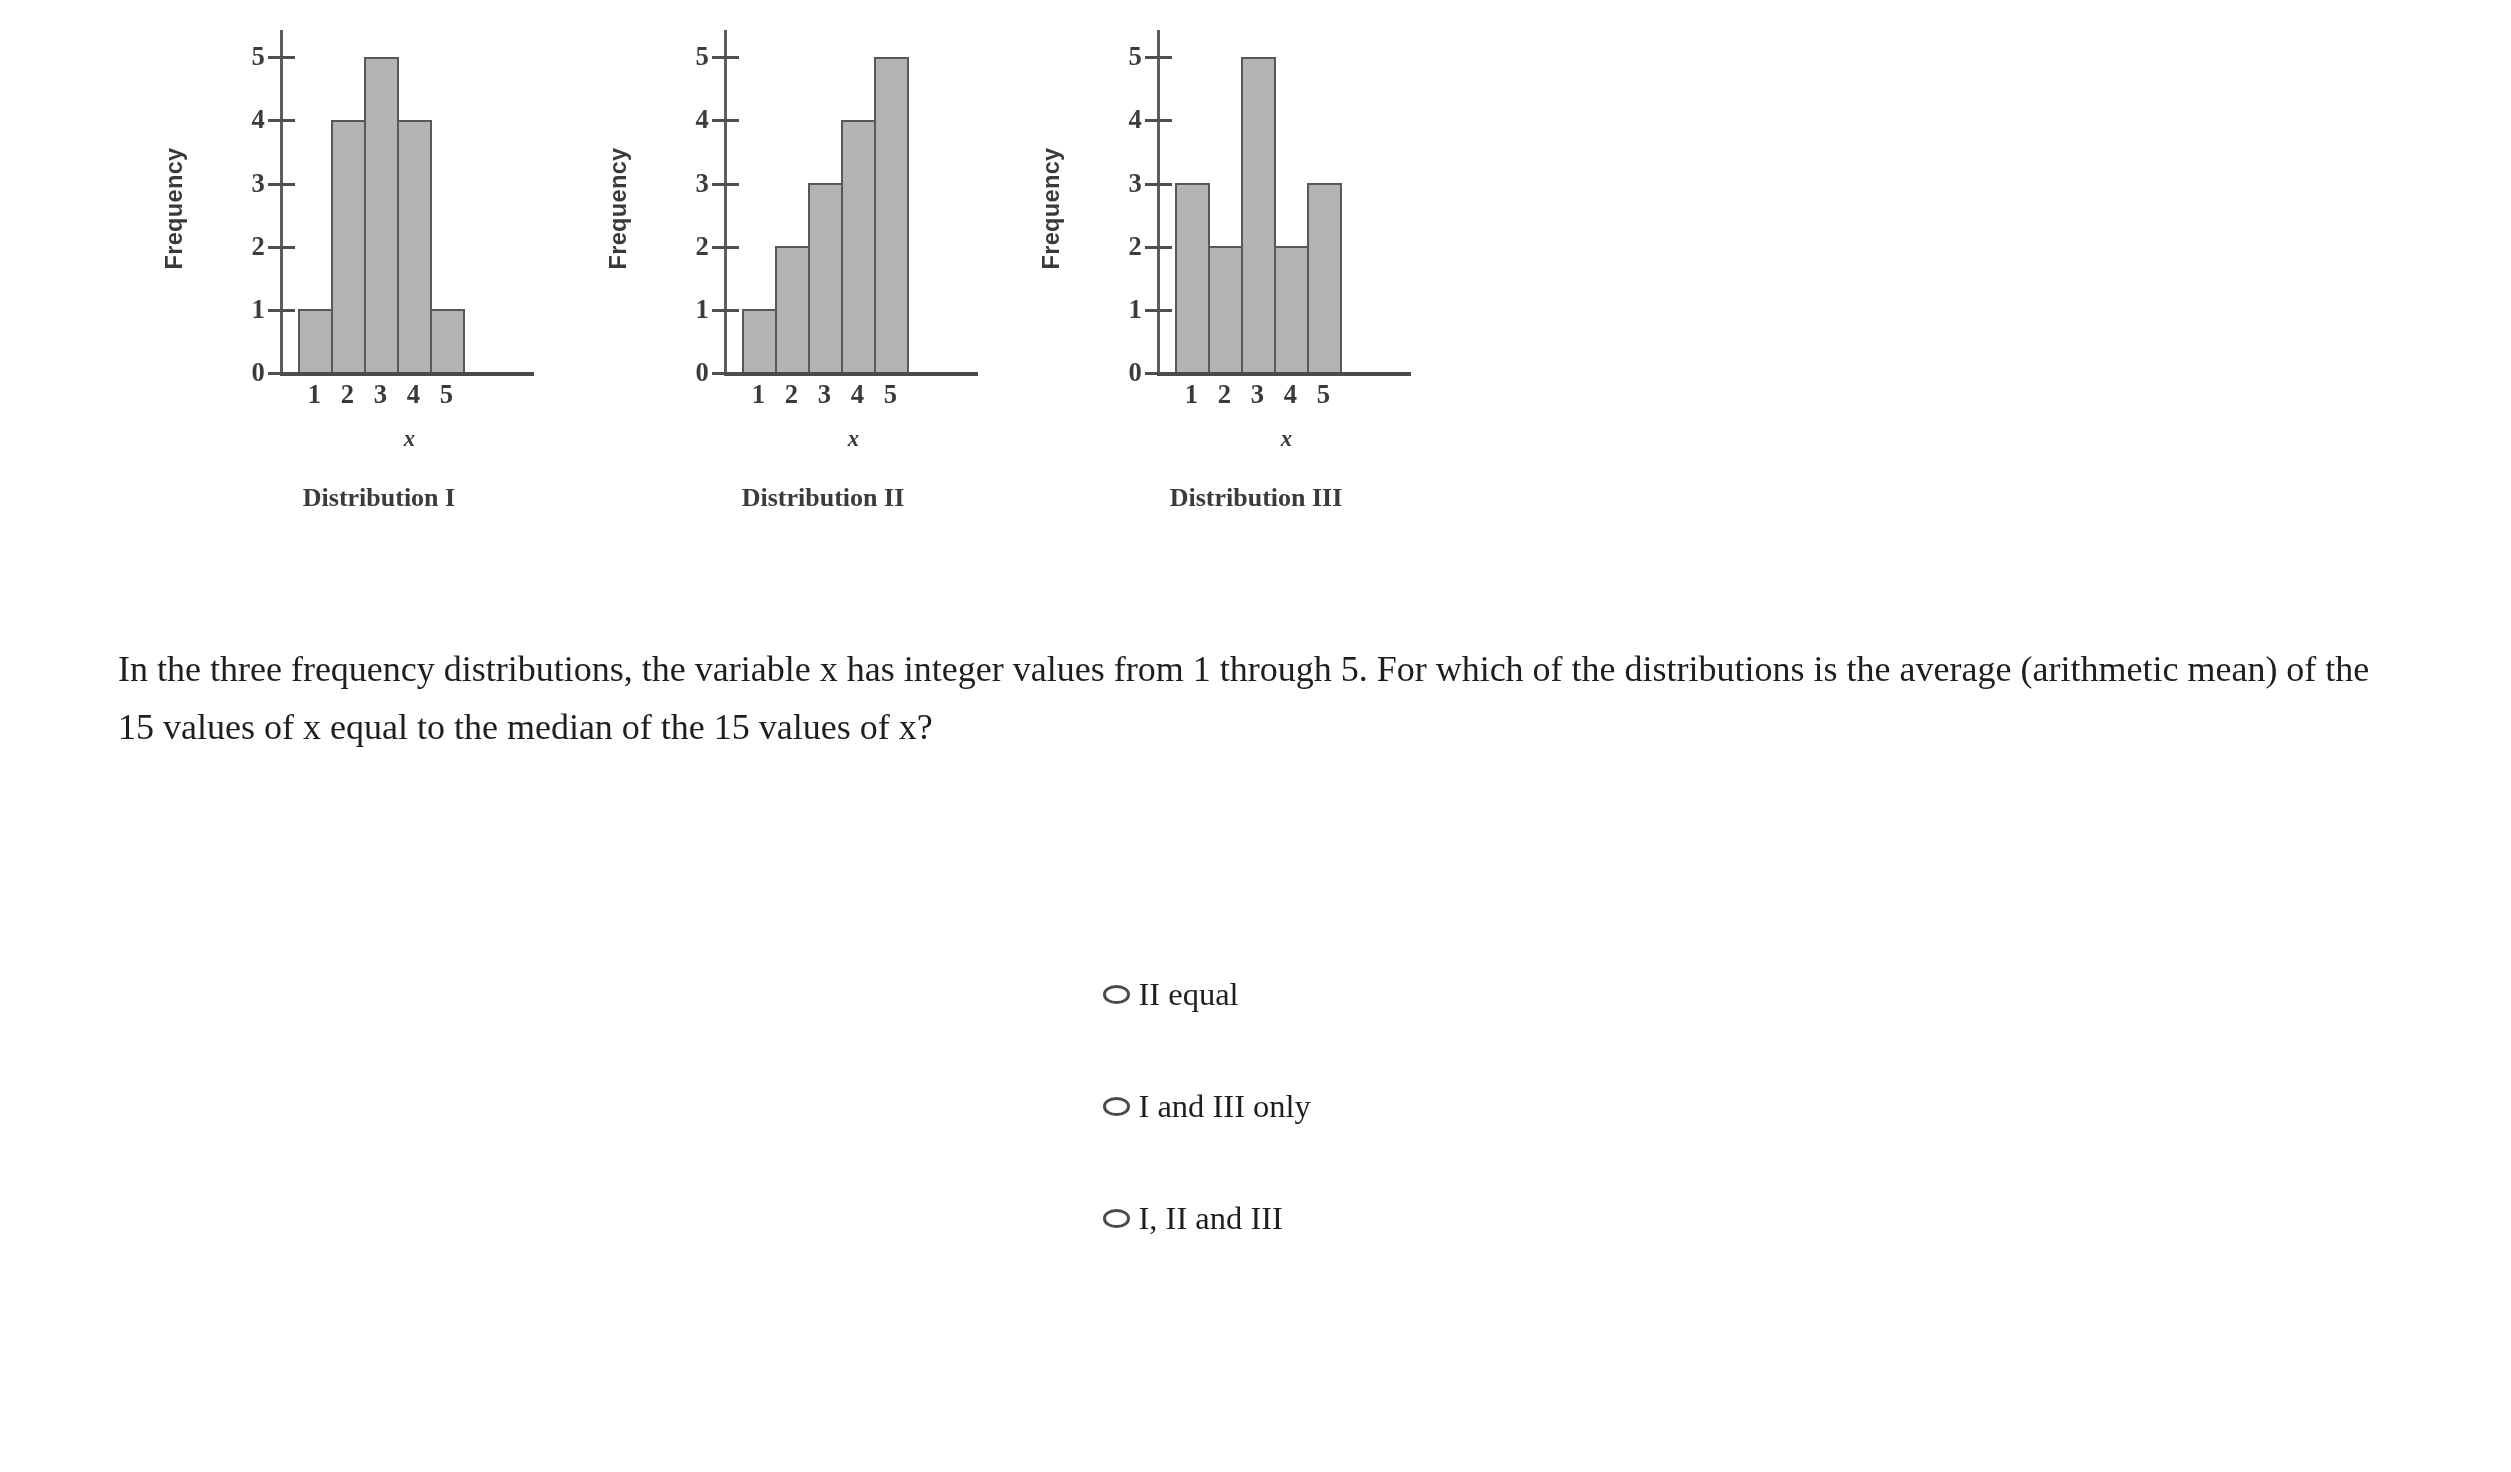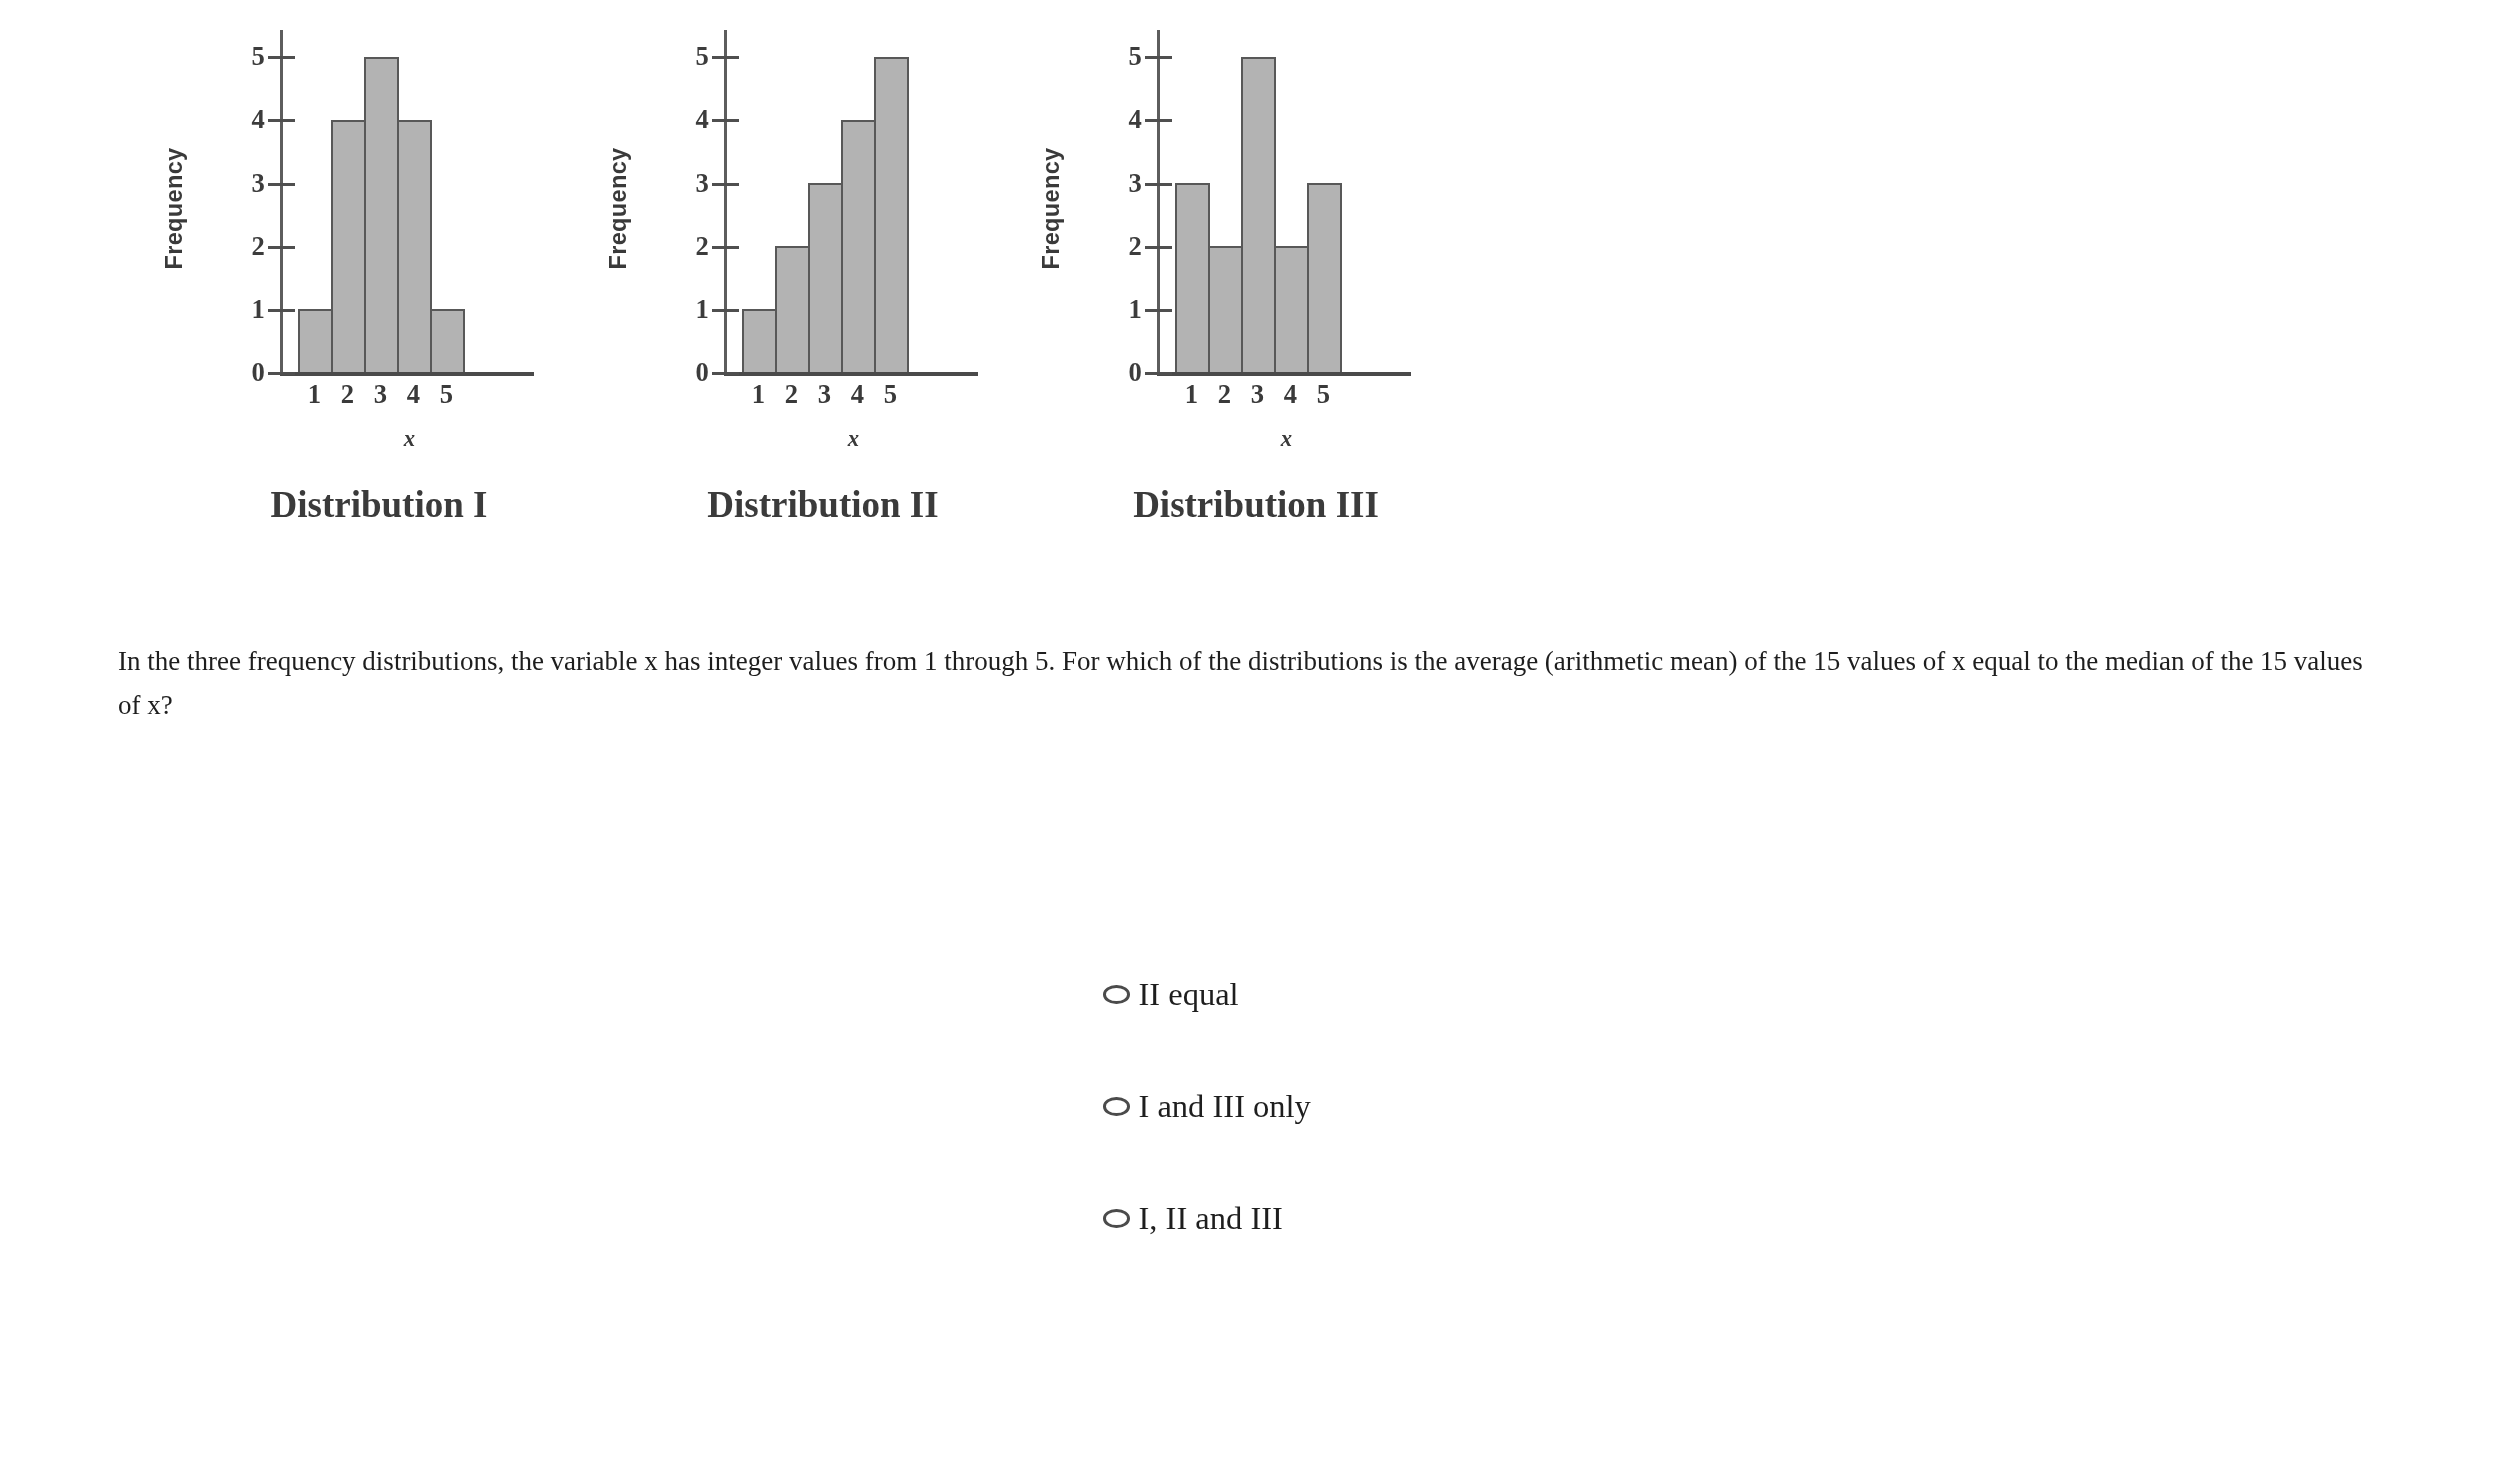--- a/index.html
+++ b/index.html
@@ -151,31 +151,31 @@
   }
 
   .dist-caption {
     position: absolute;
     left: 0;
     top: 463px;
     width: 424px;
     text-align: center;
     font-family: "Liberation Serif", serif;
     font-weight: bold;
-    font-size: 37px;
+    font-size: 26px;
     color: #3b3b3b;
   }
 
   
   #question-block {
     position: absolute;
     left: 118px;
     top: 640px;
     width: 2266px;
-    font-size: 27px;
+    font-size: 36px;
     line-height: 1.62;
     color: #1e1e1e;
   }
 
   
   #options-list {
     position: absolute;
     left: 1103px;
     top: 960px;
     width: 887px;

